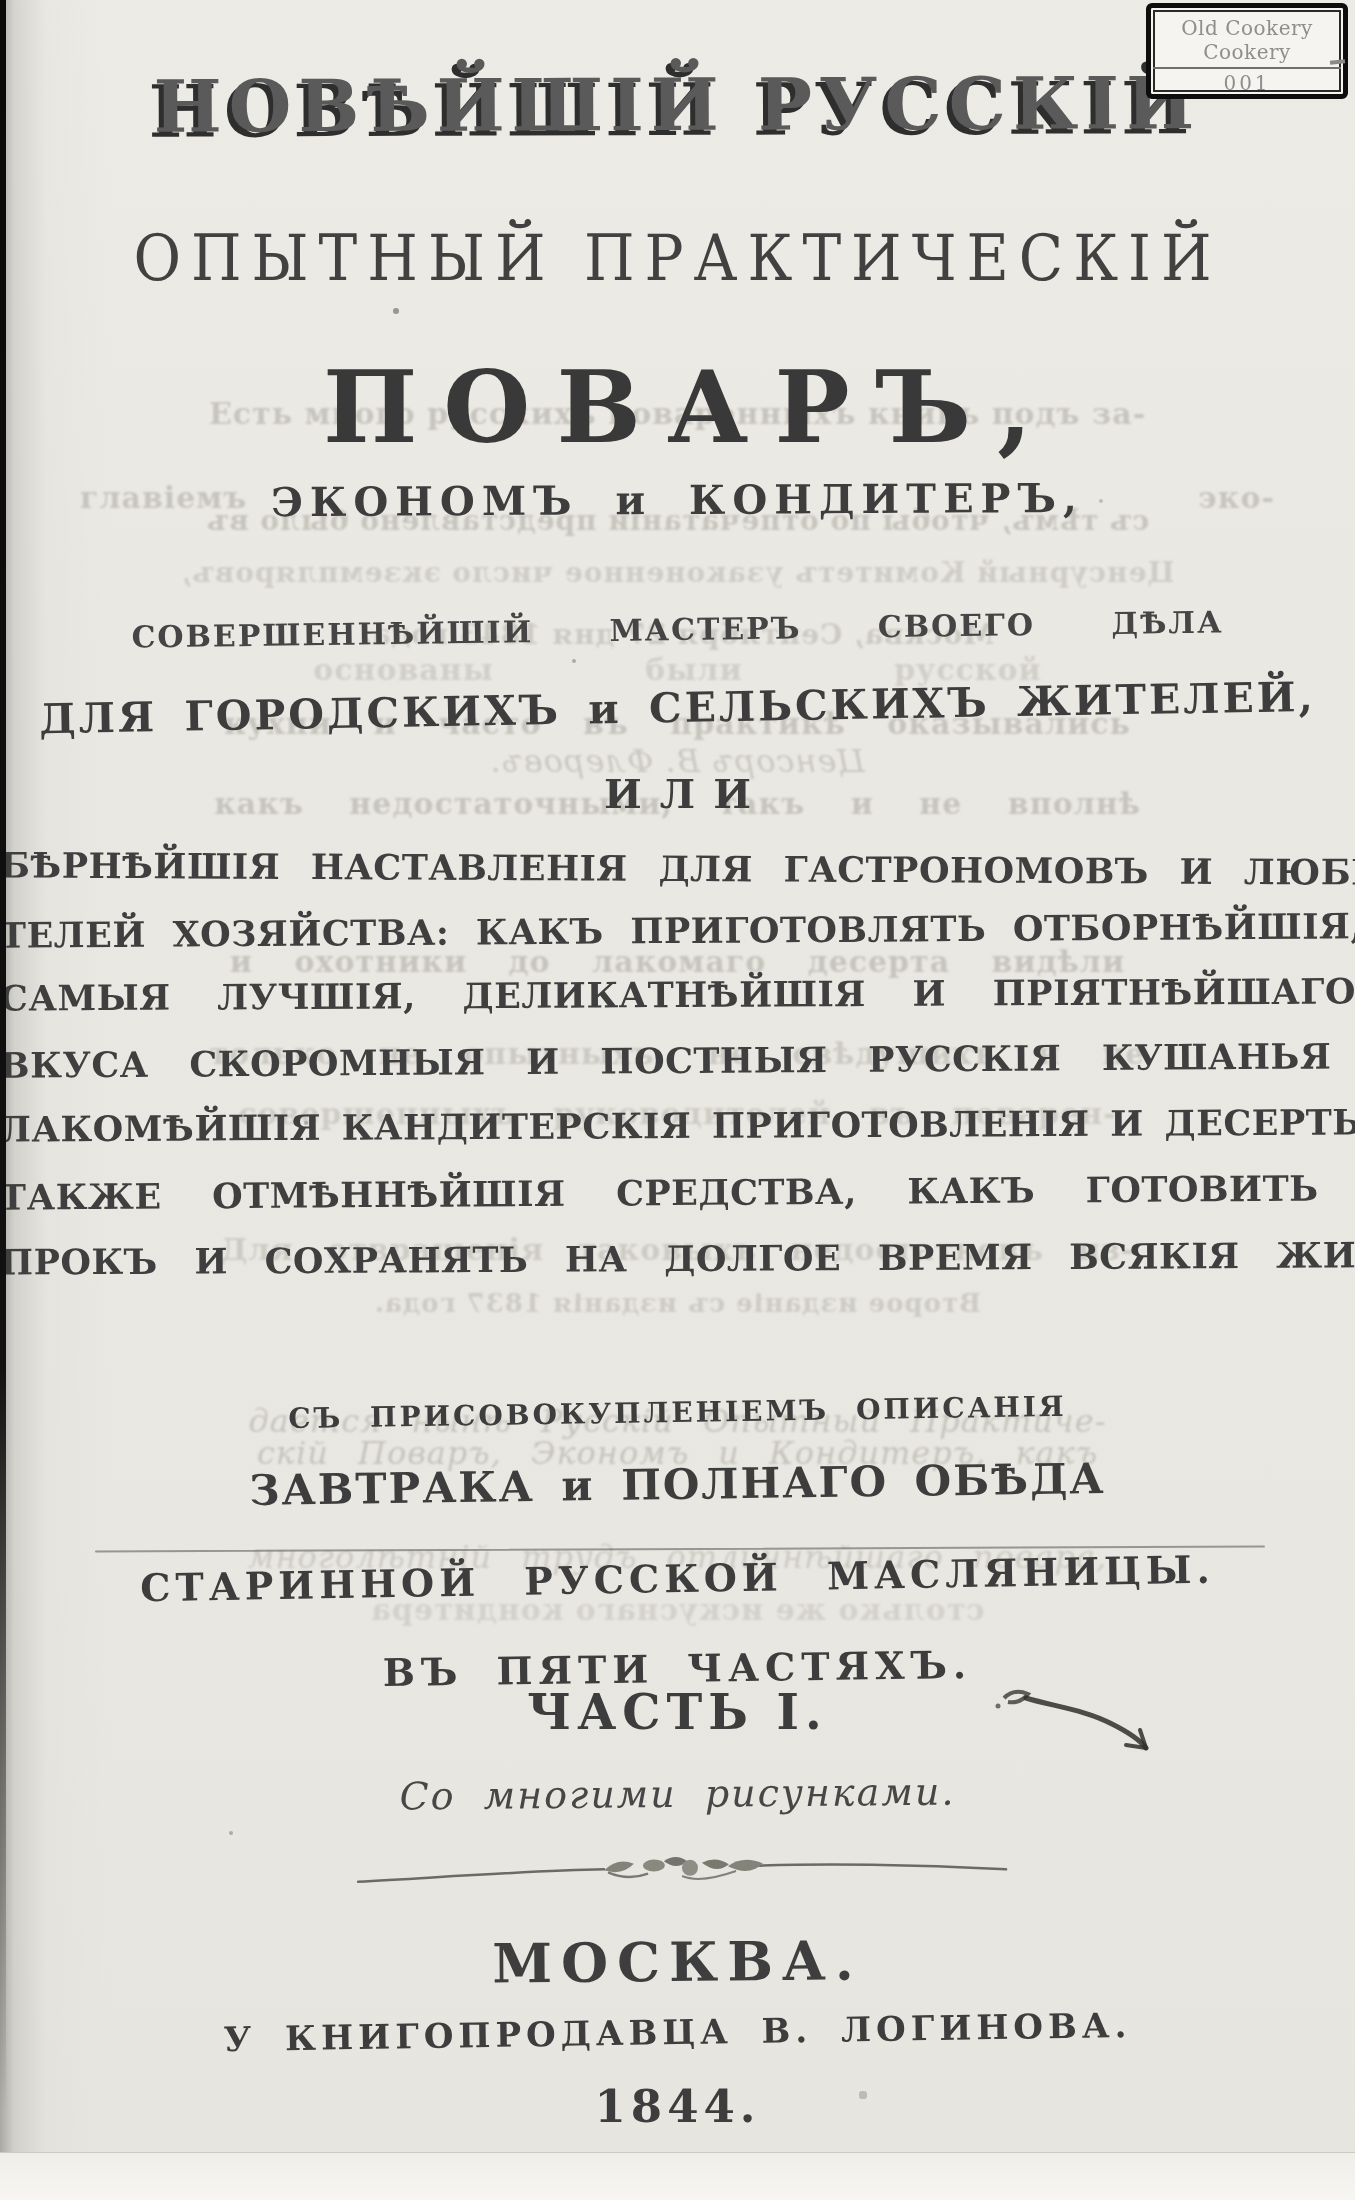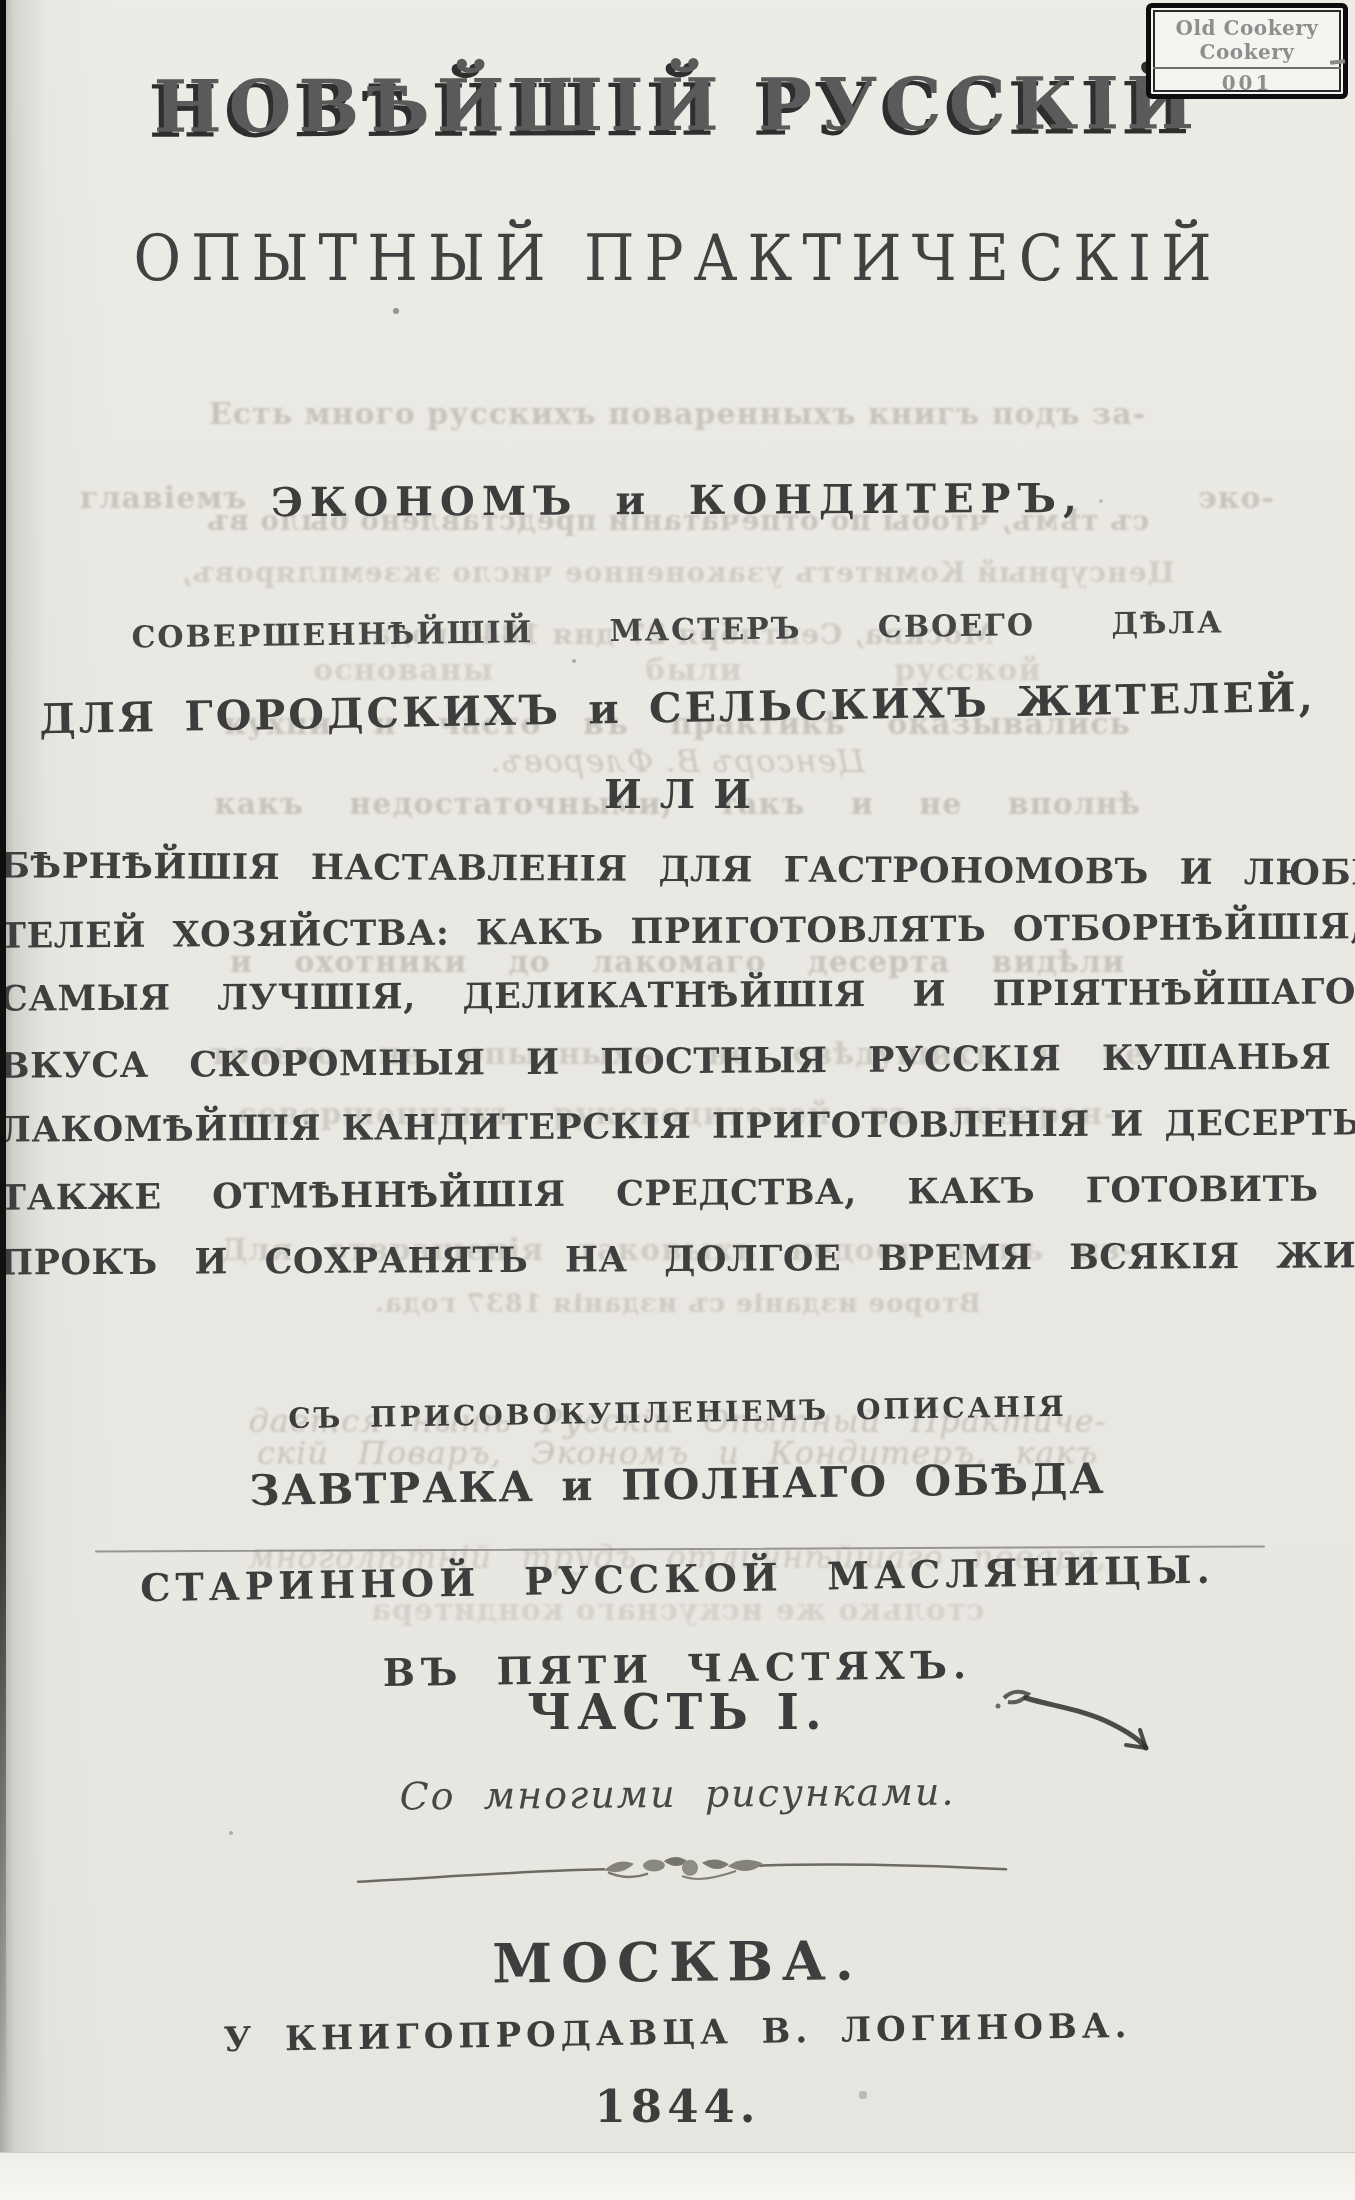--- a/index.html
+++ b/index.html
@@ -14,21 +14,21 @@
   .l{position:absolute;left:0;right:0;text-align:center;white-space:nowrap;font-weight:bold;}
   .edge-left{position:absolute;left:0;top:0;width:6px;height:100%;
     background:linear-gradient(180deg,#0a0a0a 0%,#111 62%,rgba(20,20,20,.45) 80%,rgba(20,20,20,0) 96%);}
   .bottom-strip{position:absolute;left:0;top:2152px;width:100%;height:48px;
     background:linear-gradient(180deg,#efeee9,#f7f6f2);border-top:1px solid rgba(120,120,115,.35);}
 
   
   .stamp{position:absolute;left:1146px;top:3px;width:202px;height:96px;background:#f5f4f0;
     border:5px solid #0d0d0d;border-radius:6px;box-sizing:border-box;
     box-shadow:inset 0 0 0 2px #f5f4f0, inset 0 0 0 4px #2a2a2a;
-    text-align:center;color:#8e8e8e;font-weight:bold;}
+    text-align:center;color:#8e8e8e;font-weight:normal;}
   .stamp-line{font-size:20px;line-height:24px;letter-spacing:.5px;}
   .stamp-line.first{margin-top:8px;}
   .stamp-rule{border:none;border-top:2px solid #6f6f6f;margin:3px 2px 2px 2px;}
   .stamp-num{font-size:20px;letter-spacing:3px;}
   .stamp-dash{position:absolute;left:1330px;top:60px;width:15px;height:4px;background:#8a8a86;transform:rotate(-6deg);}
 
   
   .t-main{top:62px;font-size:72px;letter-spacing:7px;color:#5a5a5a;
     text-shadow:-5px 5px 0 #2e2e2e;transform:rotate(-.2deg);}
   .t-sub{top:224px;font-size:58px;font-weight:normal;letter-spacing:10px;color:#414141;transform:scale(1,1.08);}
@@ -92,20 +92,21 @@
   <div class="ghost" style="top:1096px;word-spacing:26px;opacity:.38">совершенныхъ руководителей въ поварен-</div>
   <div class="ghost" style="top:1232px;word-spacing:22px;opacity:.4">Для отвращенія таковыхъ недостатковъ из-</div>
   <div class="ghost mirrored" style="top:1288px;font-size:26px;opacity:.4">Второе изданіе съ изданія 1837 года.</div>
   <div class="ghost ital" style="top:1402px;word-spacing:18px">дается нынѣ Русскій Опытный Практиче-</div>
   <div class="ghost ital" style="top:1434px;word-spacing:18px">скій Поваръ, Экономъ и Кондитеръ, какъ</div>
   <div class="ghost ital" style="top:1538px;word-spacing:18px;opacity:.42">многолѣтній трудъ отличнѣйшаго повара,</div>
   <div class="ghost mirrored" style="top:1592px;opacity:.3">столько же искуснаго кондитера</div>
 
   <div class="l t-main">НОВѢЙШІЙ РУССКІЙ</div>
   <div class="l t-sub">ОПЫТНЫЙ ПРАКТИЧЕСКІЙ</div>
+  <div class="l t-povar">ПОВАРЪ,</div>
   <div class="l t-ekonom">ЭКОНОМЪ и КОНДИТЕРЪ,</div>
   <div class="l t-master">СОВЕРШЕННѢЙШІЙ МАСТЕРЪ СВОЕГО ДѢЛА</div>
   <div class="l t-dlya">ДЛЯ ГОРОДСКИХЪ и СЕЛЬСКИХЪ ЖИТЕЛЕЙ,</div>
   <div class="l t-ili">ИЛИ</div>
 
   <div class="l body-line" style="top:848px;word-spacing:18px;transform:rotate(.3deg)">БѢРНѢЙШІЯ НАСТАВЛЕНІЯ ДЛЯ ГАСТРОНОМОВЪ И ЛЮБИ-</div>
   <div class="l body-line" style="top:910px;word-spacing:14px;transform:rotate(-.4deg)">ТЕЛЕЙ ХОЗЯЙСТВА: КАКЪ ПРИГОТОВЛЯТЬ ОТБОРНѢЙШІЯ,</div>
   <div class="l body-line" style="top:974px;word-spacing:34px;transform:rotate(-.3deg)">САМЫЯ ЛУЧШІЯ, ДЕЛИКАТНѢЙШІЯ И ПРІЯТНѢЙШАГО</div>
   <div class="l body-line" style="top:1040px;word-spacing:28px;transform:rotate(-.4deg)">ВКУСА СКОРОМНЫЯ И ПОСТНЫЯ РУССКІЯ КУШАНЬЯ И</div>
   <div class="l body-line" style="top:1105px;word-spacing:8px;transform:rotate(-.3deg)">ЛАКОМѢЙШІЯ КАНДИТЕРСКІЯ ПРИГОТОВЛЕНІЯ И ДЕСЕРТЫ;</div>

